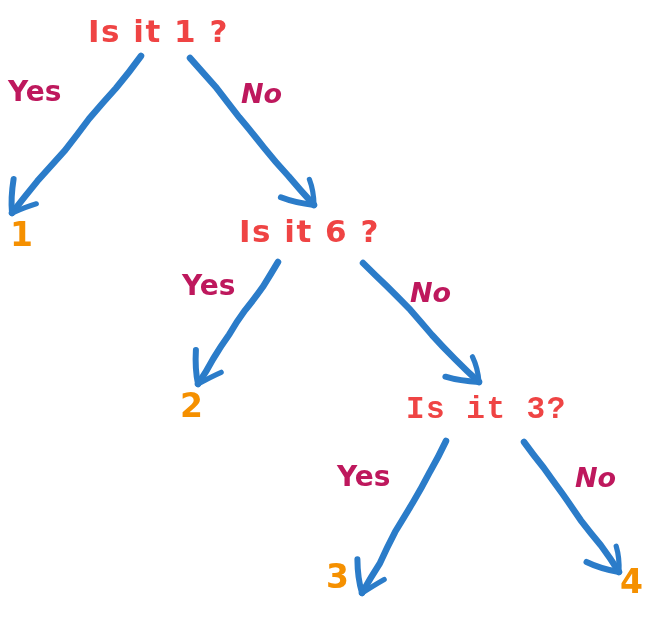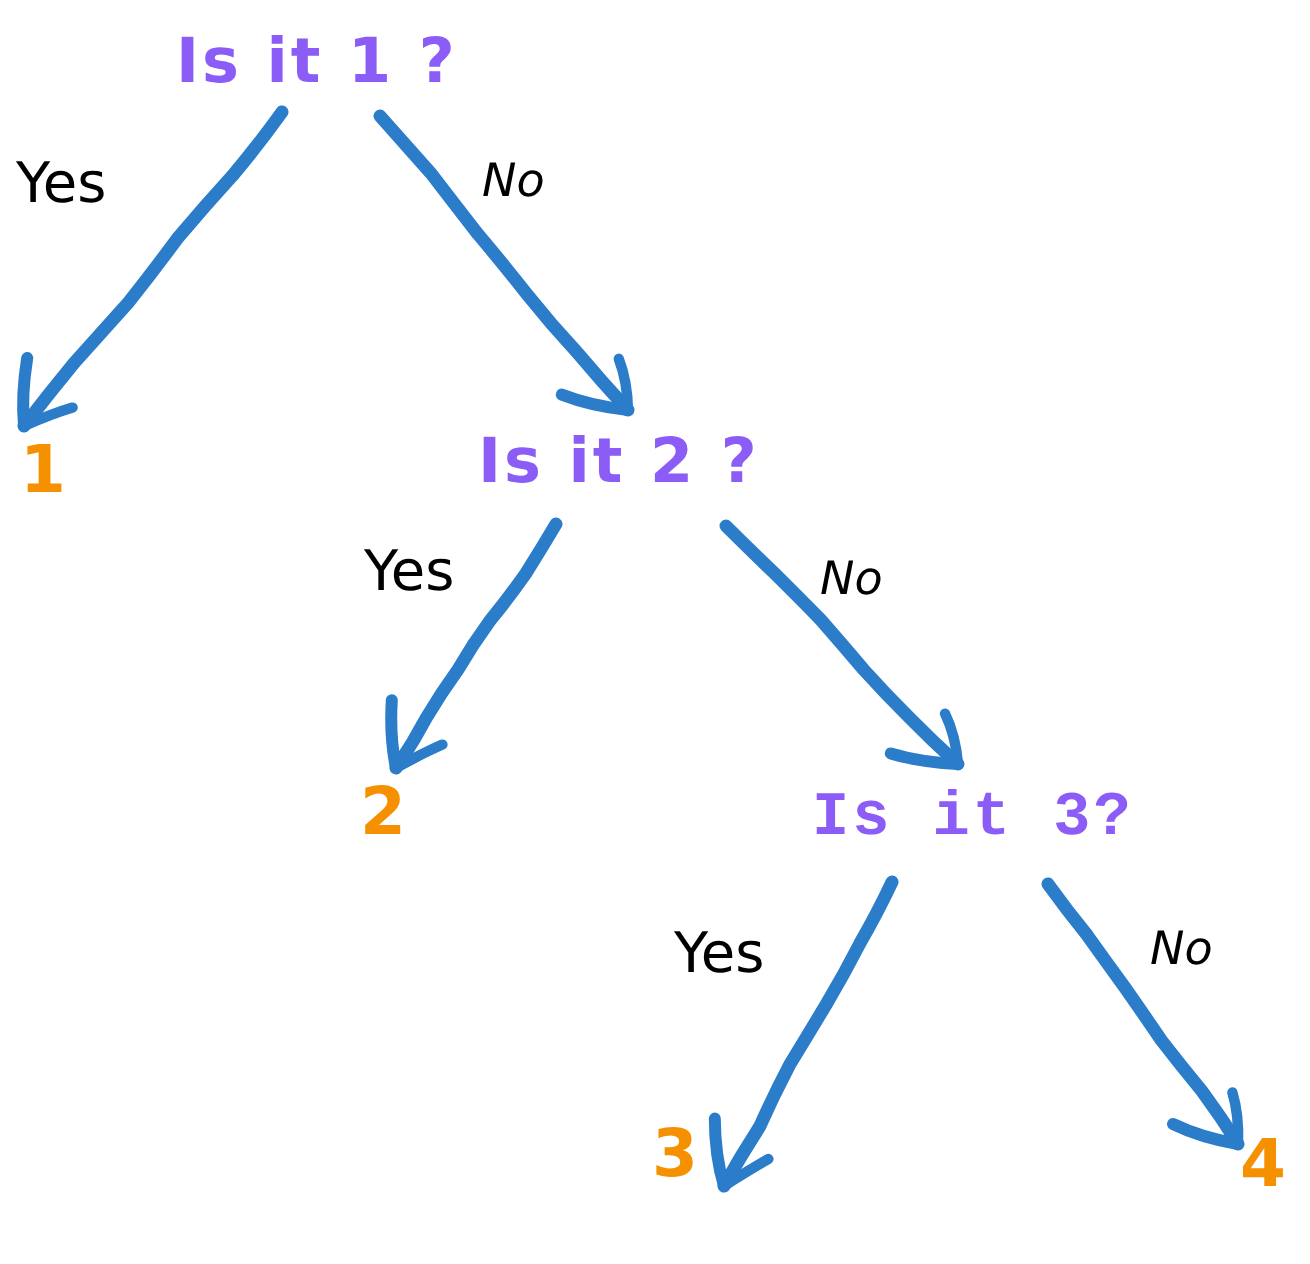--- a/index.html
+++ b/index.html
@@ -25,41 +25,41 @@
     width: 655px;
     height: 632px;
   }
   .label {
     position: absolute;
     white-space: pre;
     line-height: 1;
     user-select: none;
   }
   .question {
-    color: #8b5cf6;
+    color: #ef4444;
     font-family: "DejaVu Sans", sans-serif;
     font-size: 31px;
     font-weight: 600;
     letter-spacing: 1.5px;
   }
   .leaf {
     color: #f59000;
     font-family: "DejaVu Sans", sans-serif;
     font-size: 33px;
     font-weight: 700;
   }
   .edge-label {
-    color: #000000;
+    color: #be185d;
     font-family: "DejaVu Sans", sans-serif;
     font-size: 28px;
-    font-weight: 400;
+    font-weight: 700;
   }
   .edge-label.no {
     font-style: italic;
-    font-size: 23px;
+    font-size: 27px;
   }
 </style>
 </head>
 <body>
 
 <div id="canvas">
 
   <svg id="sketch" viewBox="0 0 655 632" aria-hidden="true">
       <g>
         <path d="M 141.0 56.0 Q 129.3 72.3 116.0 88.1 Q 102.7 102.7 89.2 118.6 Q 77.3 134.7 64.5 150.9 Q 50.4 166.6 37.3 181.2 Q 24.7 196.5 12.0 213.0" stroke="#2b7cc9" stroke-width="6.5" stroke-linecap="round" fill="none"></path>
@@ -87,21 +87,21 @@
         <path d="M 362.0 593.0 Q 375.1 584.7 384.2 579.5" stroke="#2b7cc9" stroke-width="5.2" stroke-linecap="round" fill="none"></path>
       </g>
       <g>
         <path d="M 524.0 442.0 Q 533.3 454.9 543.6 467.6 Q 552.6 480.2 562.4 493.7 Q 571.8 507.1 580.7 520.2 Q 590.1 532.4 600.9 545.4 Q 610.6 558.5 619.0 572.0" stroke="#2b7cc9" stroke-width="6.5" stroke-linecap="round" fill="none"></path>
         <path d="M 619.0 572.0 Q 600.5 568.8 586.5 562.0" stroke="#2b7cc9" stroke-width="6" stroke-linecap="round" fill="none"></path>
         <path d="M 619.0 572.0 Q 619.6 557.5 616.2 546.2" stroke="#2b7cc9" stroke-width="5.2" stroke-linecap="round" fill="none"></path>
       </g>
     </svg>
 
   <div class="label question" style="left: 88px; top: 16px;">Is it 1 ?</div>
-  <div class="label question" style="left: 239px; top: 216px;">Is it 2 ?</div>
+  <div class="label question" style="left: 239px; top: 216px;">Is it 6 ?</div>
   <div class="label question" style="left: 406px; top: 394px; font-family: Liberation Mono, monospace;">Is it 3?</div>
 
   <div class="label leaf" style="left: 10px; top: 218px;">1</div>
   <div class="label leaf" style="left: 180px; top: 389px;">2</div>
   <div class="label leaf" style="left: 326px; top: 560px;">3</div>
   <div class="label leaf" style="left: 620px; top: 565px;">4</div>
 
   <div class="label edge-label" style="left: 8px; top: 78px;">Yes</div>
   <div class="label edge-label no" style="left: 241px; top: 80px;">No</div>
   <div class="label edge-label" style="left: 182px; top: 272px;">Yes</div>

